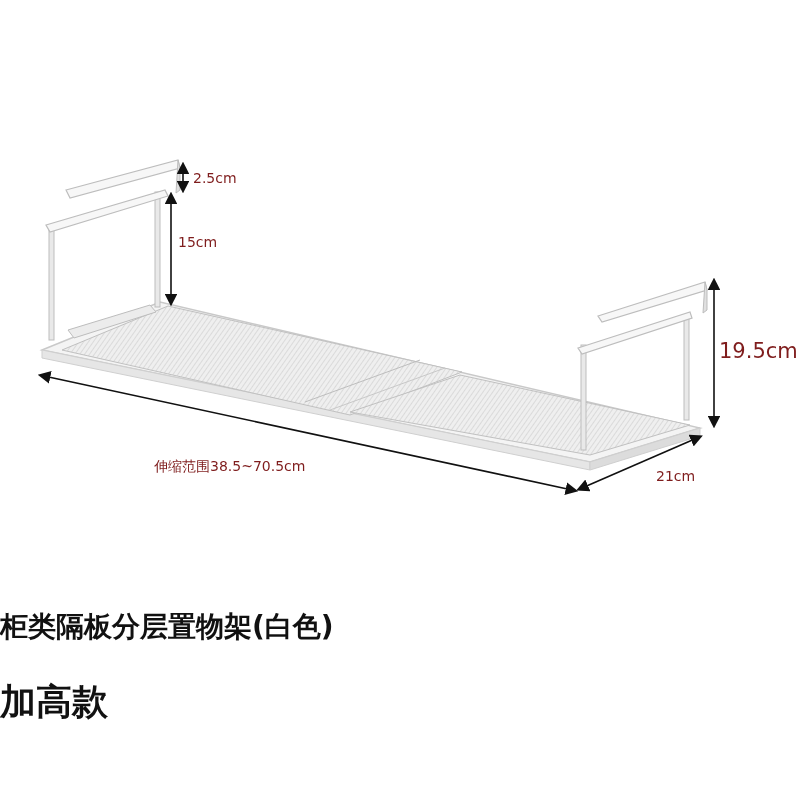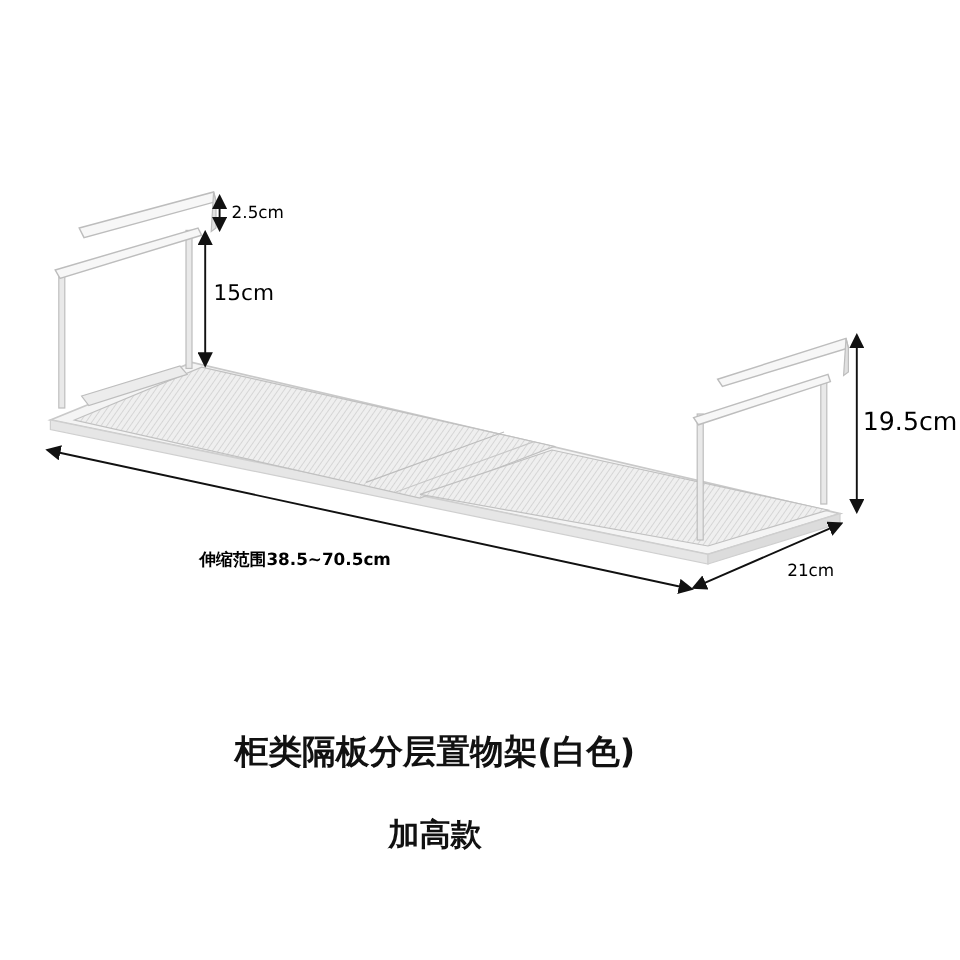--- a/index.html
+++ b/index.html
@@ -1,24 +1,24 @@
 <!DOCTYPE html>
 <html><head>
 <meta charset="utf-8">
 <style>
   html,body{margin:0;padding:0;background:#ffffff;}
   body{width:800px;height:800px;position:relative;overflow:hidden;font-family:"DejaVu Sans","Liberation Sans",sans-serif;color:#111;}
   svg.art{position:absolute;left:0;top:0;}
-  .lbl{position:absolute;font-size:15px;color:#000000;white-space:nowrap;}
-  .lbl.big{font-size:18px;}
+  .lbl{position:absolute;font-size:15px;color:#7f1d1d;white-space:nowrap;}
+  .lbl.big{font-size:14px;}
   .lbl.med{font-size:21px;}
   .lbl.small{font-size:14px;}
-  .title{position:absolute;left:0;width:701px;text-align:center;font-weight:bold;color:#111;padding-left:12px;}
+  .title{position:absolute;left:0;width:701px;font-weight:bold;color:#111;}
   .t1{top:608px;font-size:28px;}
-  .t2{top:678px;font-size:26px;}
+  .t2{top:678px;font-size:36px;}
 </style>
 </head>
 <body>
 
 <svg class="art" width="800" height="800" viewBox="0 0 800 800">
   <defs>
     <pattern id="mesh" width="4" height="4" patternUnits="userSpaceOnUse" patternTransform="rotate(35)">
       <rect width="4" height="4" fill="#efefef"></rect>
       <line x1="0" y1="0" x2="0" y2="4" stroke="#cdcdcd" stroke-width="1.2"></line>
     </pattern>
@@ -63,16 +63,16 @@
     <line x1="714" y1="284" x2="714" y2="422" marker-start="url(#ah)" marker-end="url(#ah)"></line>
     <line x1="44" y1="376" x2="572" y2="490" marker-start="url(#ah)" marker-end="url(#ah)"></line>
     <line x1="582" y1="488" x2="697" y2="438" marker-start="url(#ah)" marker-end="url(#ah)"></line>
   </g>
 </svg>
 
 <div class="lbl small" style="left:193px;top:170px;">2.5cm</div>
 <div class="lbl big" style="left:178px;top:234px;">15cm</div>
 <div class="lbl med" style="left:719px;top:339px;">19.5cm</div>
 <div class="lbl small" style="left:656px;top:468px;">21cm</div>
-<div class="lbl small" style="left:166px;top:458px;font-weight:bold;">伸缩范围38.5~70.5cm</div>
+<div class="lbl small" style="left:154px;top:458px;">伸缩范围38.5~70.5cm</div>
 
 <div class="title t1">柜类隔板分层置物架(白色)</div>
 <div class="title t2">加高款</div>
 
 </body></html>

